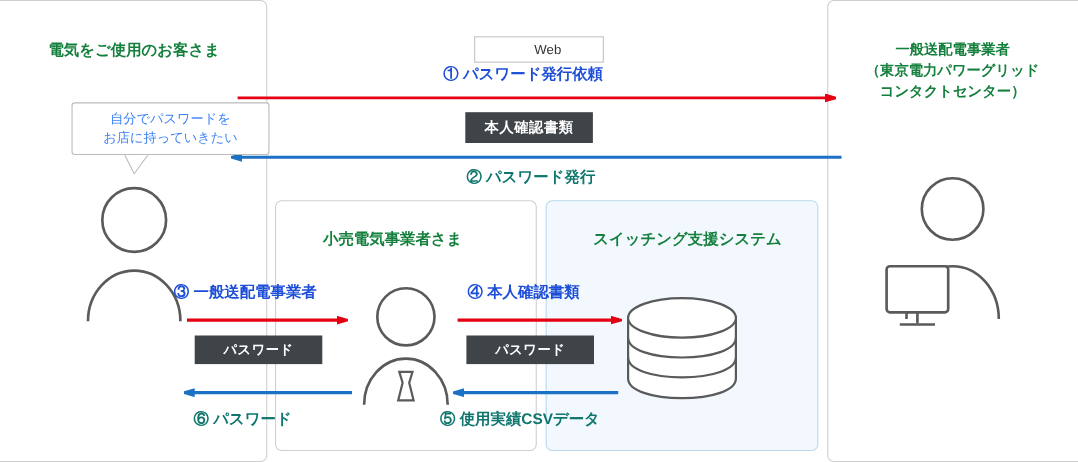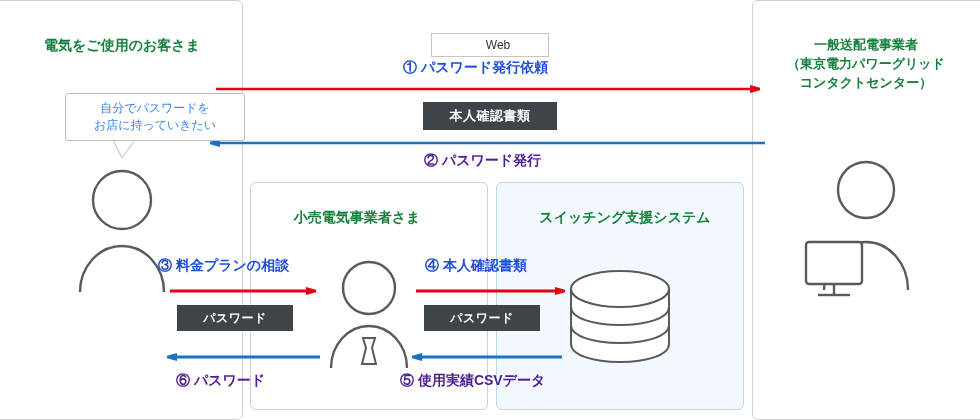--- a/index.html
+++ b/index.html
@@ -85,21 +85,21 @@
     background: #3f4448;
     color: #ffffff;
     font-size: 13px;
     font-weight: bold;
     text-align: center;
     display: flex;
     align-items: center;
     justify-content: center;
     letter-spacing: .5px;
   }
-  .chip-idcheck { left: 423px; top: 102px; width: 134px; height: 28px; }
+  .chip-idcheck { left: 423px; top: 102px; width: 116px; height: 28px; }
   .chip-pw1 { left: 177px; top: 305px; width: 116px; height: 26px; font-size: 12px; }
   .chip-pw2 { left: 424px; top: 305px; width: 116px; height: 26px; font-size: 12px; }
 
   
   .wchip {
     position: absolute;
     box-sizing: border-box;
     background: #ffffff;
     border: 1px solid #c4c4c4;
     color: #333333;
@@ -114,21 +114,21 @@
   .chip-db { left: 568px; top: 250px; width: 105px; height: 24px; font-size: 11px; }
 
   
   .arrow-label {
     position: absolute;
     font-size: 14px;
     font-weight: bold;
     white-space: nowrap;
   }
   .lab-red { color: #1d4ed8; }
-  .lab-blue { color: #4c1d95; }
+  .lab-blue { color: #0f766e; }
 
   .l1 { left: 403px; top: 59px; }
   .l2 { left: 424px; top: 152px; }
   .l3 { left: 158px; top: 257px; }
   .l4 { left: 425px; top: 257px; }
   .l5 { left: 400px; top: 372px; }
   .l6 { left: 176px; top: 372px; }
 
   svg { display: block; }
   .svg-layer {
@@ -220,18 +220,18 @@
   <div class="bubble">自分でパスワードを
 お店に持っていきたい</div>
 
   <div class="wchip chip-web">Web</div>
   <div class="chip chip-idcheck">本人確認書類</div>
   <div class="chip chip-pw1">パスワード</div>
   <div class="chip chip-pw2">パスワード</div>
 
   <div class="arrow-label lab-red l1">① パスワード発行依頼</div>
   <div class="arrow-label lab-blue l2">② パスワード発行</div>
-  <div class="arrow-label lab-red l3">③ 料金プランの相談</div>
+  <div class="arrow-label lab-red l3">③ 一般送配電事業者</div>
   <div class="arrow-label lab-red l4">④ 本人確認書類</div>
   <div class="arrow-label lab-blue l5">⑤ 使用実績CSVデータ</div>
   <div class="arrow-label lab-blue l6">⑥ パスワード</div>
 
 </div>
 
 </body></html>

